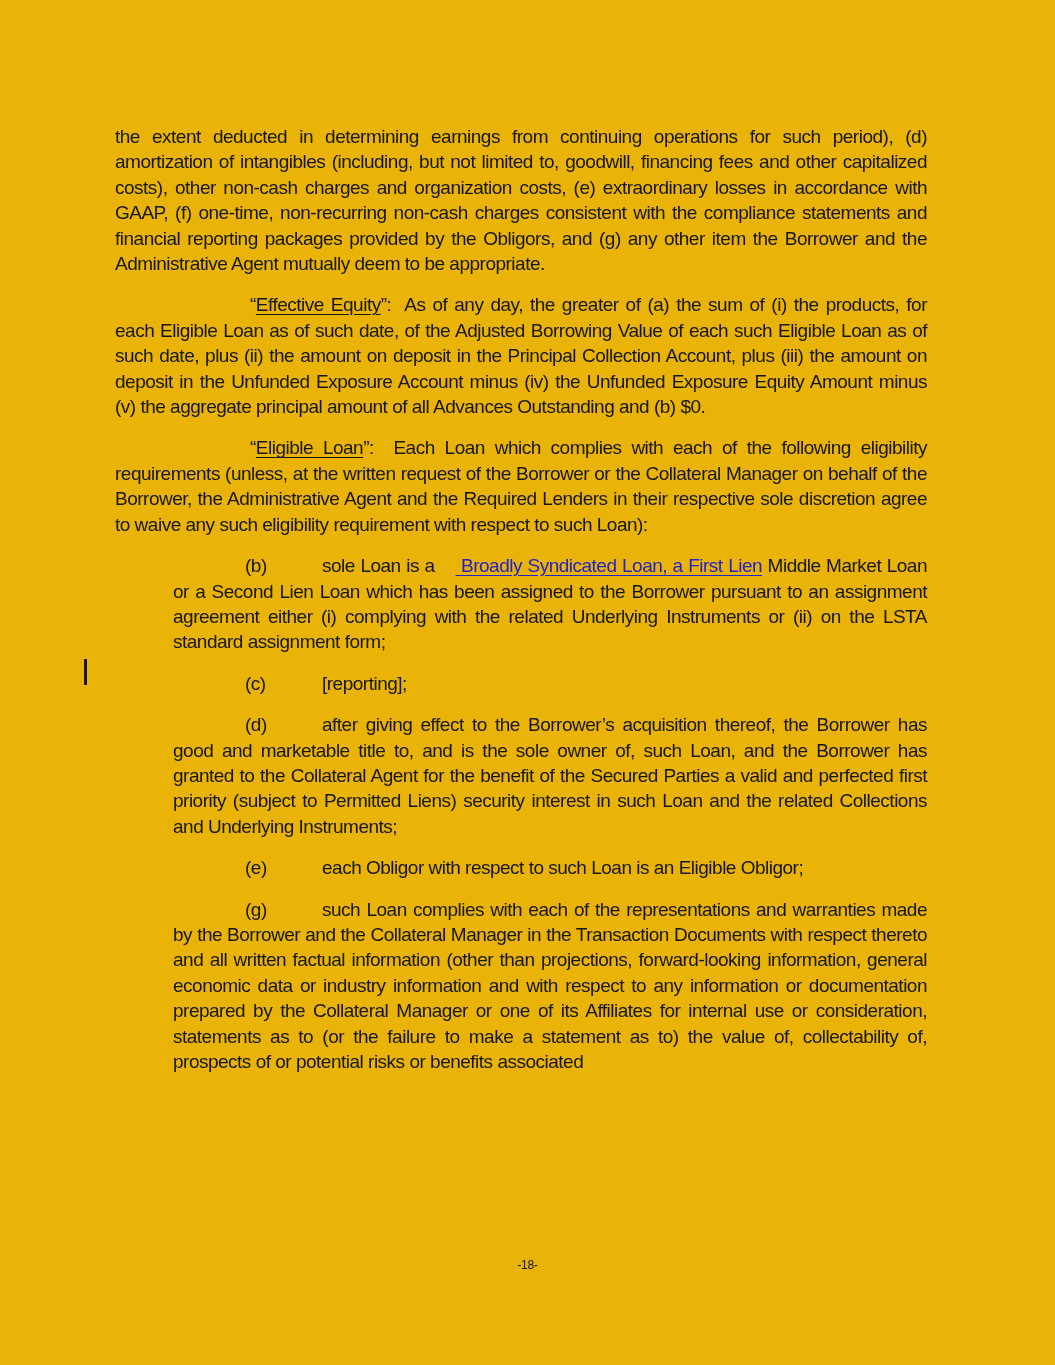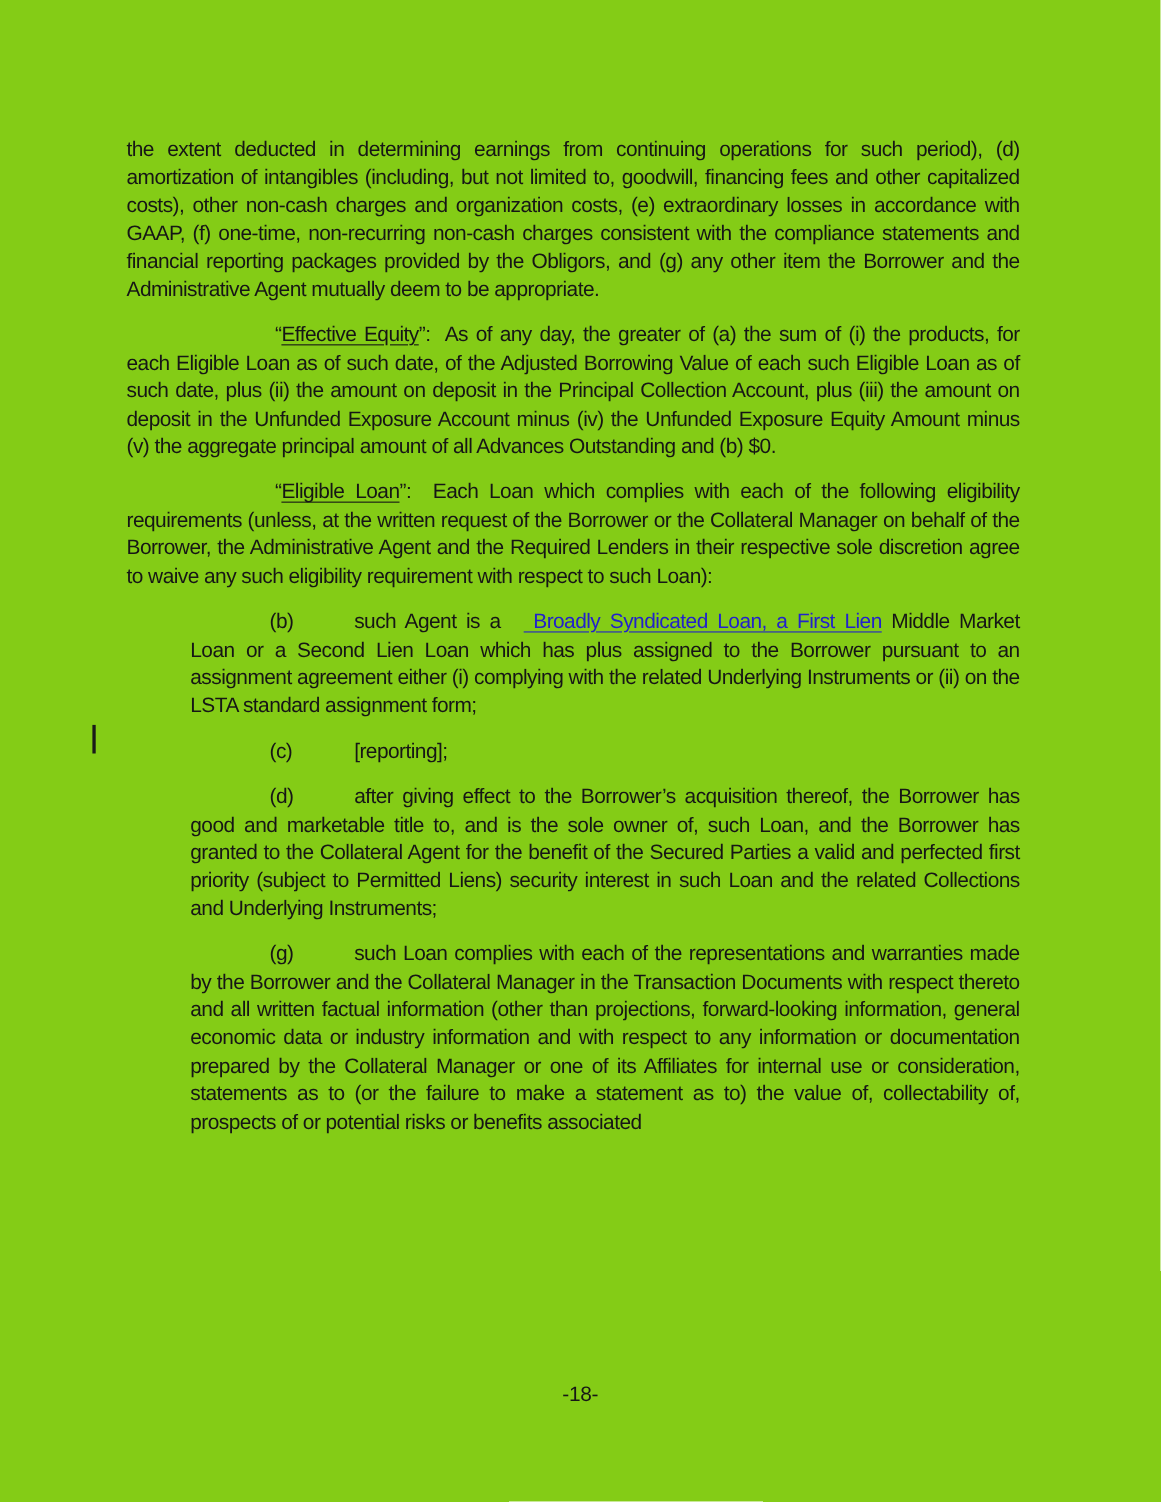--- a/index.html
+++ b/index.html
@@ -4,21 +4,21 @@
 <style>
   html, body {
     margin: 0;
     padding: 0;
     background: #ffffff;
   }
   .page {
     position: relative;
     width: 1055px;
     height: 1365px;
-    background: #84cc16;
+    background: #eab308;
     font-family: "Liberation Sans", sans-serif;
     color: #161616;
     overflow: hidden;
   }
   .content {
     position: absolute;
     left: 115px;
     top: 124px;
     width: 812px;
   }
@@ -58,47 +58,48 @@
     width: 3px;
     height: 26px;
     background: #1a1a1a;
   }
   .pageno {
     position: absolute;
     top: 1258px;
     left: 0;
     width: 100%;
     text-align: center;
-    font-size: 19px;
+    font-size: 12px;
     letter-spacing: -0.3px;
     color: #161616;
   }
 </style>
 </head>
 <body>
 
 <div class="page">
 
   <div class="changebar"></div>
 
   <div class="content">
 
     <p class="para">the extent deducted in determining earnings from continuing operations for such period), (d) amortization of intangibles (including, but not limited to, goodwill, financing fees and other capitalized costs), other non-cash charges and organization costs, (e) extraordinary losses in accordance with GAAP, (f) one-time, non-recurring non-cash charges consistent with the compliance statements and financial reporting packages provided by the Obligors, and (g) any other item the Borrower and the Administrative Agent mutually deem to be appropriate.</p>
 
     <p class="para def"><span>“</span><span class="term">Effective Equity</span><span>”:&nbsp; As of any day, the greater of (a) the sum of (i) the products, for each Eligible Loan as of such date, of the Adjusted Borrowing Value of each such Eligible Loan as of such date, plus (ii) the amount on deposit in the Principal Collection Account, plus (iii) the amount on deposit in the Unfunded Exposure Account minus (iv) the Unfunded Exposure Equity Amount minus (v) the aggregate principal amount of all Advances Outstanding and (b) $0.</span></p>
 
     <p class="para def"><span>“</span><span class="term">Eligible Loan</span><span>”:&nbsp; Each Loan which complies with each of the following eligibility requirements (unless, at the written request of the Borrower or the Collateral Manager on behalf of the Borrower, the Administrative Agent and the Required Lenders in their respective sole discretion agree to waive any such eligibility requirement with respect to such Loan):</span></p>
 
 
-    <p class="para item"><span class="enum">(b)</span><span>such Agent is a</span><span class="insert"> Broadly Syndicated Loan, a First Lien</span><span> Middle Market Loan or a Second Lien Loan which has plus assigned to the Borrower pursuant to an assignment agreement either (i) complying with the related Underlying Instruments or (ii) on the LSTA standard assignment form;</span></p>
+    <p class="para item"><span class="enum">(b)</span><span>sole Loan is a</span><span class="insert"> Broadly Syndicated Loan, a First Lien</span><span> Middle Market Loan or a Second Lien Loan which has been assigned to the Borrower pursuant to an assignment agreement either (i) complying with the related Underlying Instruments or (ii) on the LSTA standard assignment form;</span></p>
 
     <p class="para item"><span class="enum">(c)</span><span>[reporting];</span></p>
 
     <p class="para item"><span class="enum">(d)</span><span>after giving effect to the Borrower’s acquisition thereof, the Borrower has good and marketable title to, and is the sole owner of, such Loan, and the Borrower has granted to the Collateral Agent for the benefit of the Secured Parties a valid and perfected first priority (subject to Permitted Liens) security interest in such Loan and the related Collections and Underlying Instruments;</span></p>
 
+    <p class="para item"><span class="enum">(e)</span><span>each Obligor with respect to such Loan is an Eligible Obligor;</span></p>
 
 
     <p class="para item"><span class="enum">(g)</span><span>such Loan complies with each of the representations and warranties made by the Borrower and the Collateral Manager in the Transaction Documents with respect thereto and all written factual information (other than projections, forward-looking information, general economic data or industry information and with respect to any information or documentation prepared by the Collateral Manager or one of its Affiliates for internal use or consideration, statements as to (or the failure to make a statement as to) the value of, collectability of, prospects of or potential risks or benefits associated</span></p>
 
   </div>
 
   <div class="pageno">-18-</div>
 
 </div>
 

